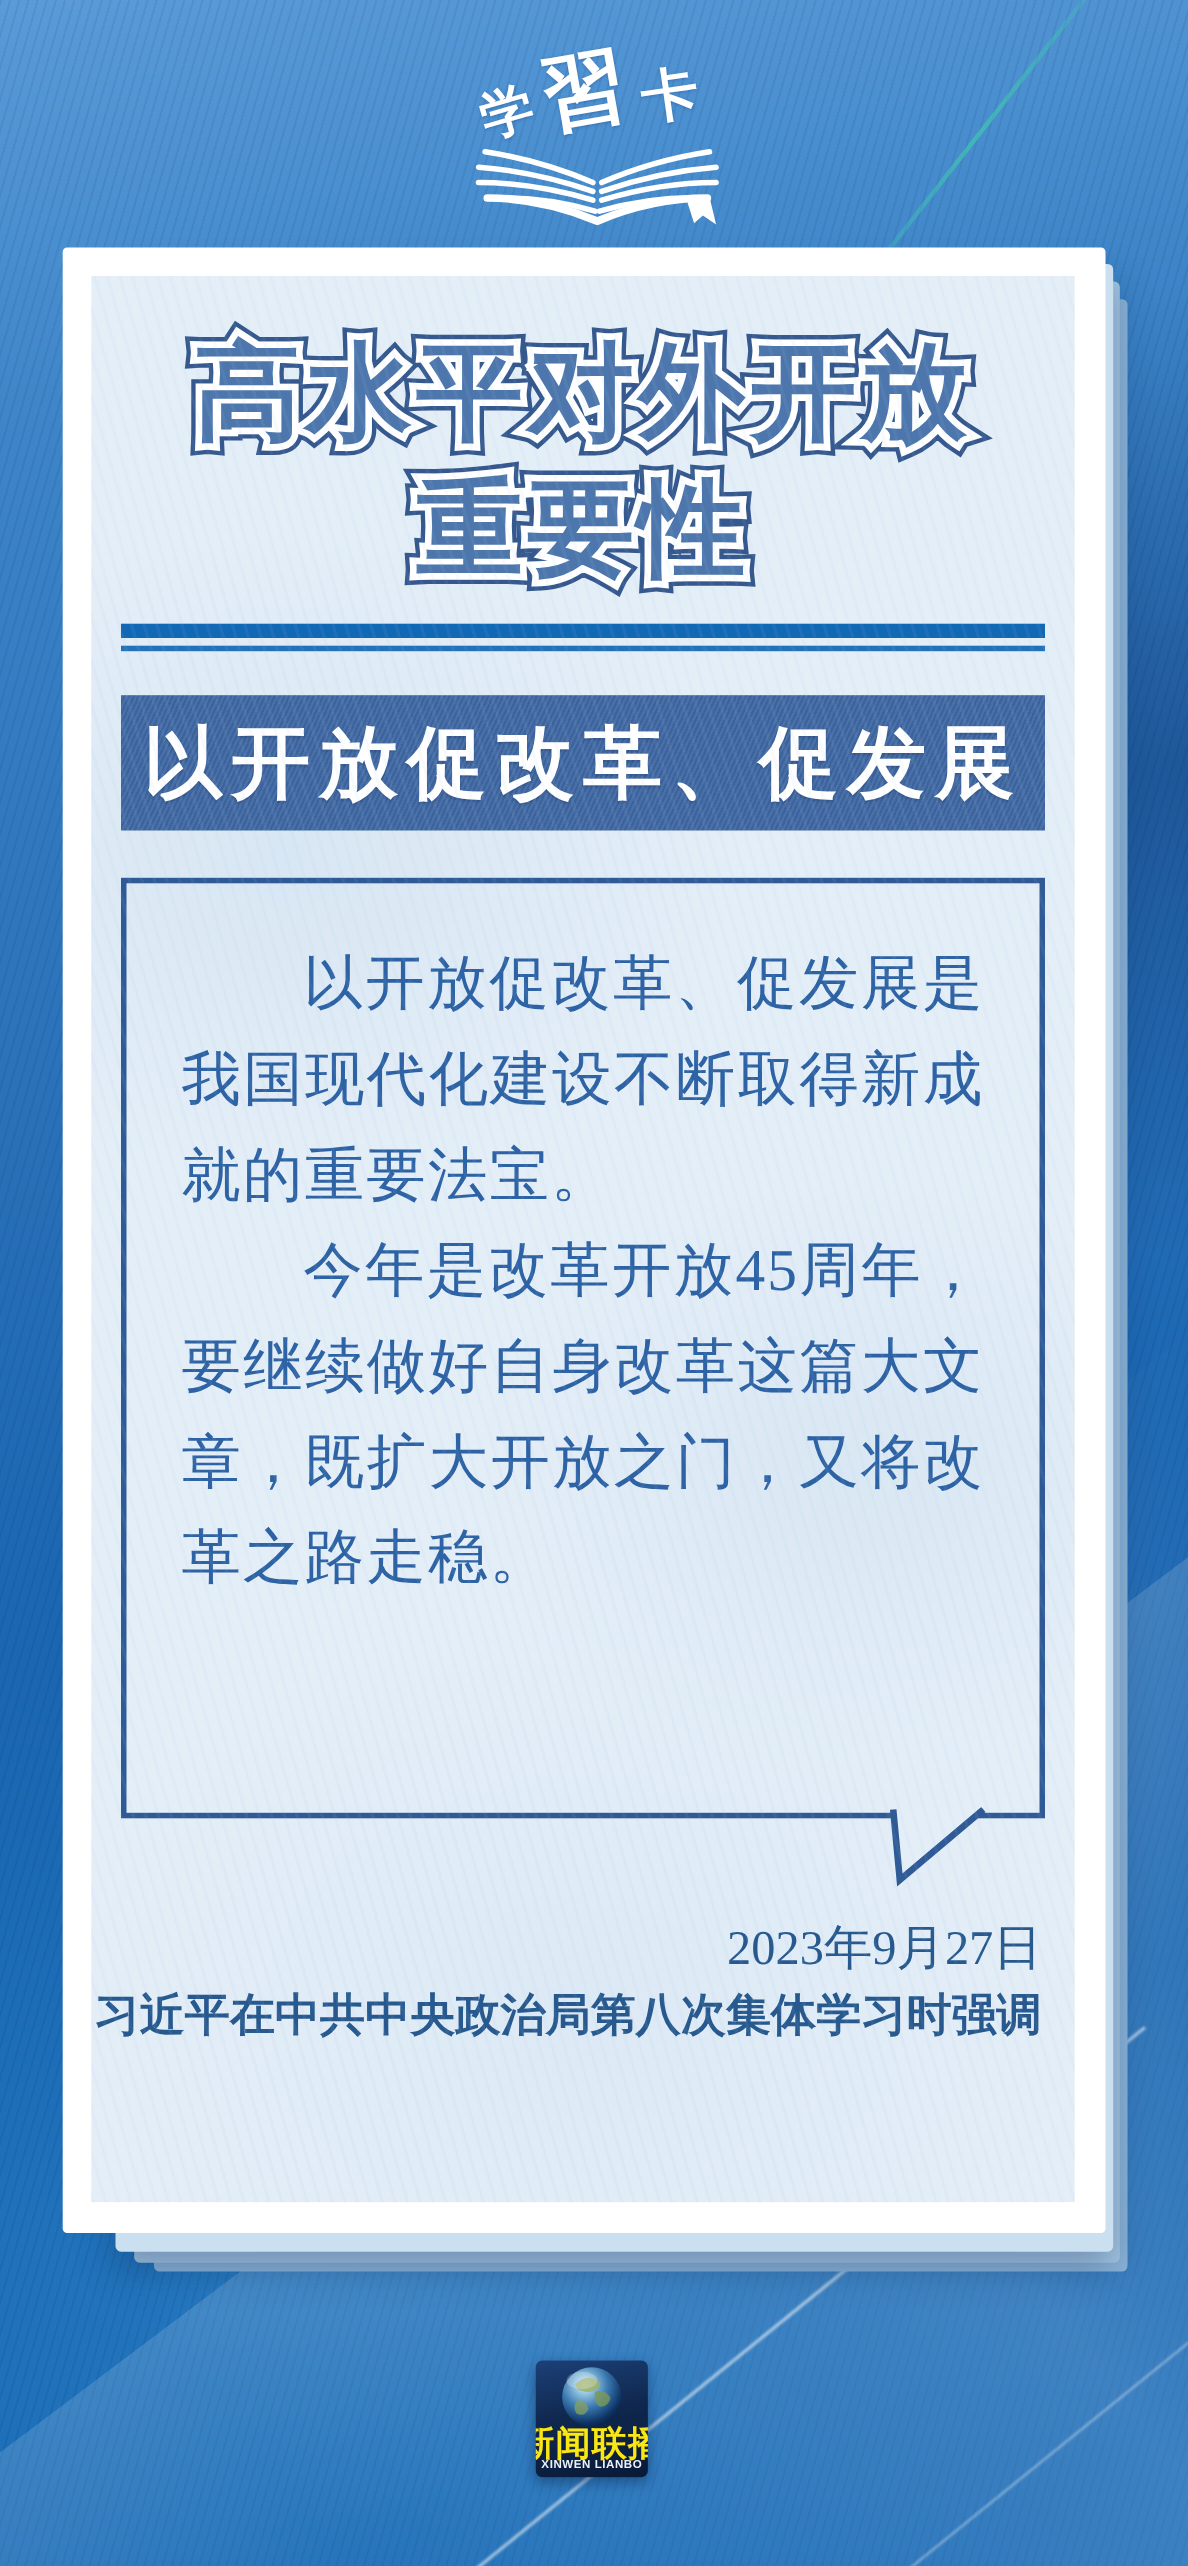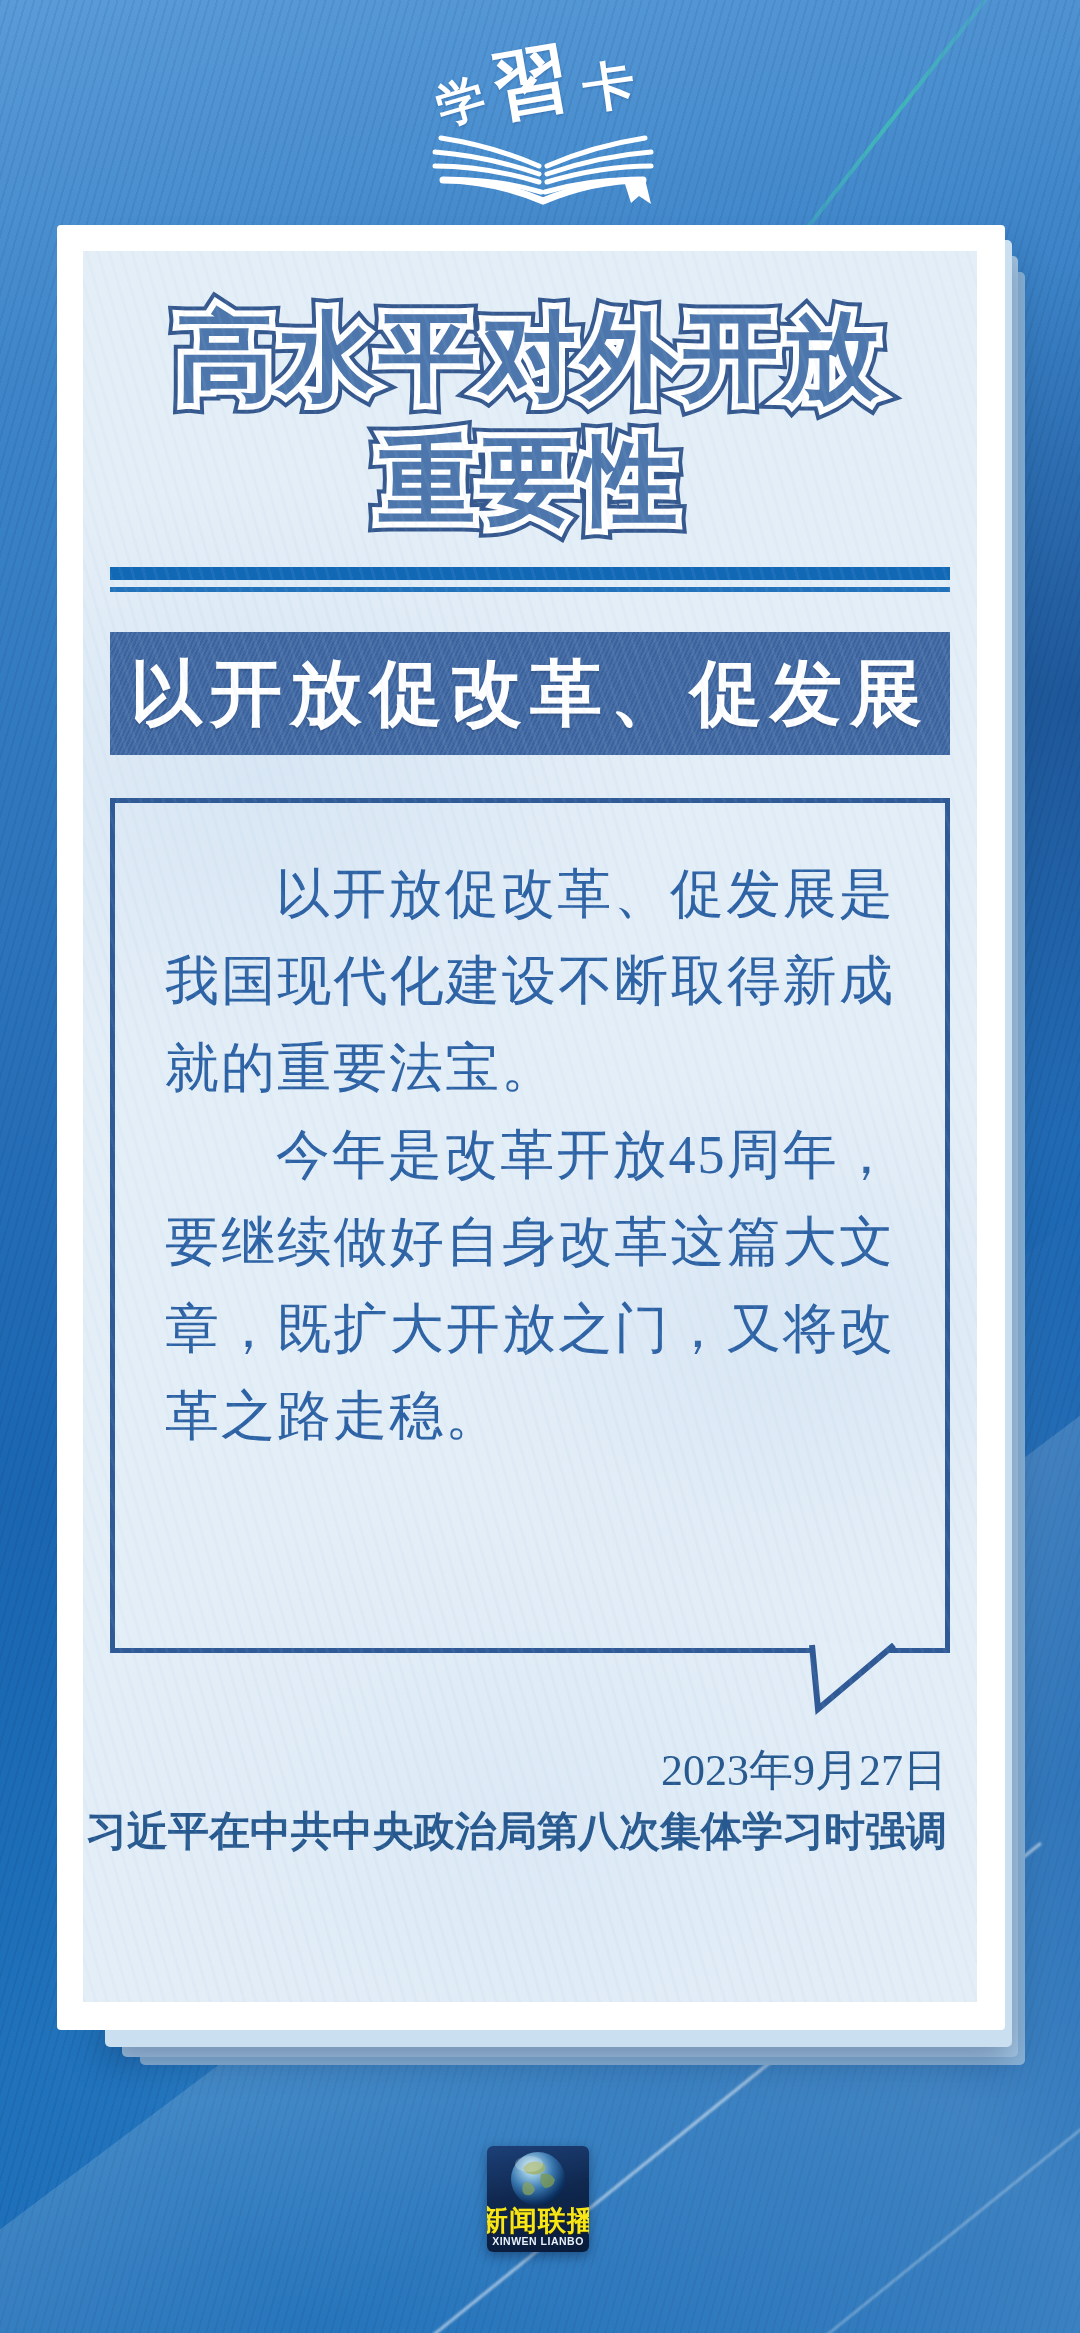--- a/index.html
+++ b/index.html
@@ -100,21 +100,21 @@
       white-space:nowrap; }
 
   
   .bottom-logo { position:absolute; left:487px; top:2146px; width:102px; height:106px;
       border-radius:6px; overflow:hidden;
       background:linear-gradient(168deg, #1c4078 0%, #10284f 45%, #081a38 100%);
       display:flex; flex-direction:column; align-items:center;
       box-shadow:0 4px 12px rgba(5,20,50,.4); }
   .bottom-logo .globe-box { margin-top:4px; height:58px; }
   .bottom-logo .cn { color:#f8e715; font-family:"Liberation Serif", serif; font-weight:700;
-      font-size:28px; line-height:26px; letter-spacing:1px; white-space:nowrap;
+      font-size:32px; line-height:26px; letter-spacing:1px; white-space:nowrap;
       text-shadow:0 1px 1px rgba(60,40,0,.6); }
   .bottom-logo .en { color:#e9f1fb; font-family:"Liberation Sans", sans-serif; font-weight:700;
       font-size:10.5px; line-height:15px; letter-spacing:.5px; white-space:nowrap; }
 </style>
 </head>
 <body>
 
 <div class="canvas">
 
   <div class="bg-denim"></div>

